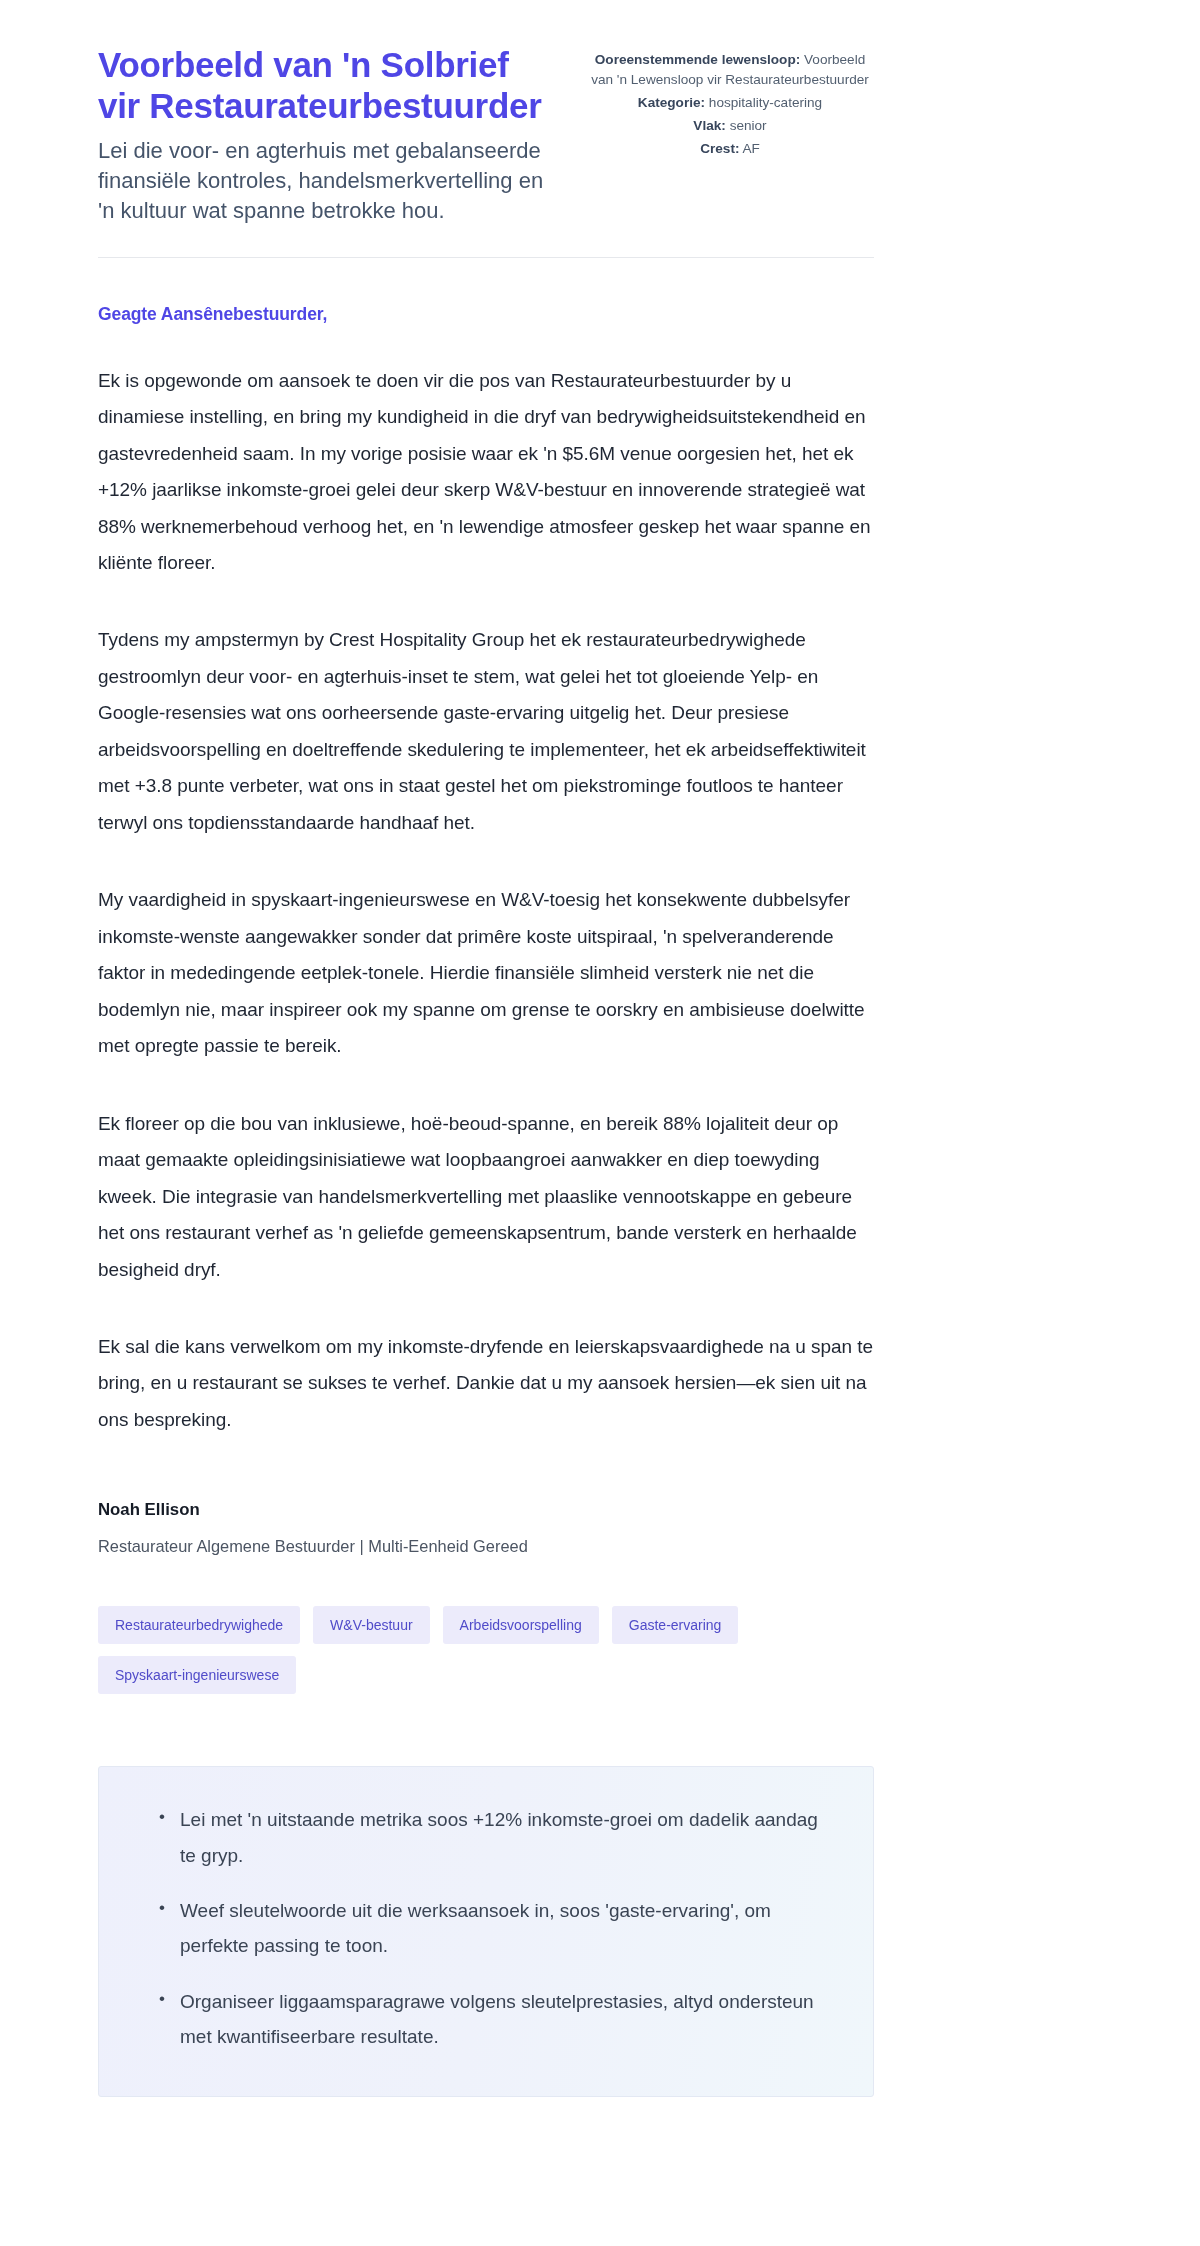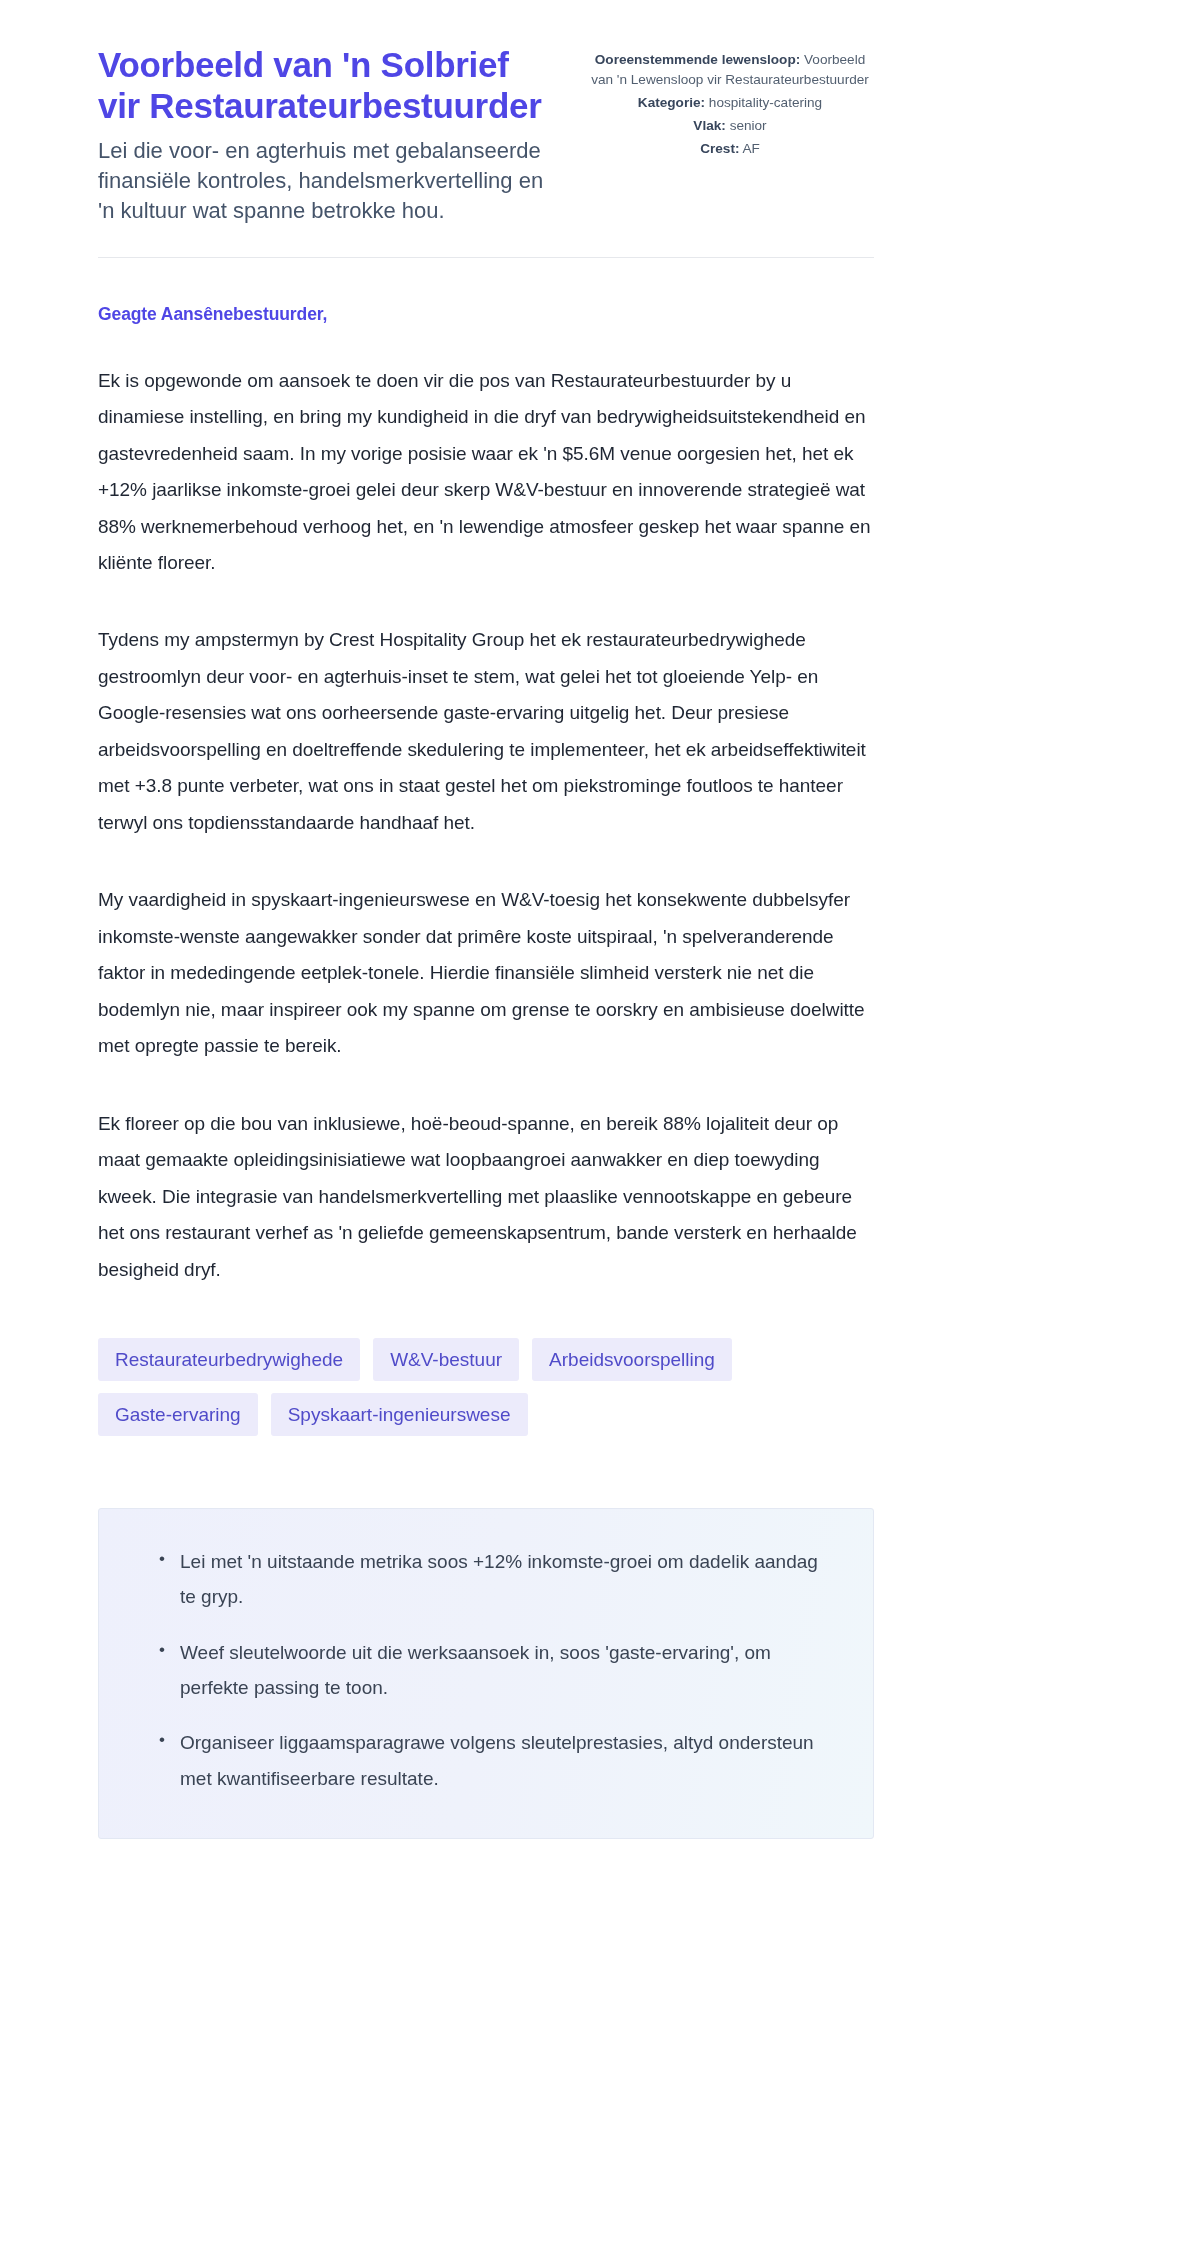--- a/index.html
+++ b/index.html
@@ -122,21 +122,21 @@
     padding: 0;
     list-style: none;
     display: flex;
     flex-wrap: wrap;
     gap: 12px 13px;
     max-width: 880px;
   }
   .tag-chip {
     background: #ecebfb;
     color: #504bc9;
-    font-size: 19px;
+    font-size: 14px;
     line-height: 1;
     padding: 12px 17px;
     border-radius: 3px;
     white-space: nowrap;
   }
 
   
   .callout {
     margin: 72px 0 0 0;
     background: linear-gradient(100deg, #eef0fc 0%, #eff2fb 50%, #f0f7fb 100%);
@@ -211,21 +211,26 @@
 
   <div class="header-rule"></div>
 
   <main class="letter">
     <p class="salutation">Geagte Aansênebestuurder,</p>
 
     <p class="letter-para">Ek is opgewonde om aansoek te doen vir die pos van Restaurateurbestuurder by u dinamiese instelling, en bring my kundigheid in die dryf van bedrywigheidsuitstekendheid en gastevredenheid saam. In my vorige posisie waar ek 'n $5.6M venue oorgesien het, het ek +12% jaarlikse inkomste-groei gelei deur skerp W&amp;V-bestuur en innoverende strategieë wat 88% werknemerbehoud verhoog het, en 'n lewendige atmosfeer geskep het waar spanne en kliënte floreer.</p>
     <p class="letter-para">Tydens my ampstermyn by Crest Hospitality Group het ek restaurateurbedrywighede gestroomlyn deur voor- en agterhuis-inset te stem, wat gelei het tot gloeiende Yelp- en Google-resensies wat ons oorheersende gaste-ervaring uitgelig het. Deur presiese arbeidsvoorspelling en doeltreffende skedulering te implementeer, het ek arbeidseffektiwiteit met +3.8 punte verbeter, wat ons in staat gestel het om piekstrominge foutloos te hanteer terwyl ons topdiensstandaarde handhaaf het.</p>
     <p class="letter-para">My vaardigheid in spyskaart-ingenieurswese en W&amp;V-toesig het konsekwente dubbelsyfer inkomste-wenste aangewakker sonder dat primêre koste uitspiraal, 'n spelveranderende faktor in mededingende eetplek-tonele. Hierdie finansiële slimheid versterk nie net die bodemlyn nie, maar inspireer ook my spanne om grense te oorskry en ambisieuse doelwitte met opregte passie te bereik.</p>
     <p class="letter-para">Ek floreer op die bou van inklusiewe, hoë-beoud-spanne, en bereik 88% lojaliteit deur op maat gemaakte opleidingsinisiatiewe wat loopbaangroei aanwakker en diep toewyding kweek. Die integrasie van handelsmerkvertelling met plaaslike vennootskappe en gebeure het ons restaurant verhef as 'n geliefde gemeenskapsentrum, bande versterk en herhaalde besigheid dryf.</p>
-
+    <p class="letter-para">Ek sal die kans verwelkom om my inkomste-dryfende en leierskapsvaardighede na u span te bring, en u restaurant se sukses te verhef. Dankie dat u my aansoek hersien—ek sien uit na ons bespreking.</p>
+
+    <div class="signature">
+      <p class="sig-name">Noah Ellison</p>
+      <p class="sig-role">Restaurateur Algemene Bestuurder | Multi-Eenheid Gereed</p>
+    </div>
 
     <ul class="tag-list">
       <li class="tag-chip">Restaurateurbedrywighede</li>
       <li class="tag-chip">W&amp;V-bestuur</li>
       <li class="tag-chip">Arbeidsvoorspelling</li>
       <li class="tag-chip">Gaste-ervaring</li>
       <li class="tag-chip">Spyskaart-ingenieurswese</li>
     </ul>
 
     <section class="callout">

